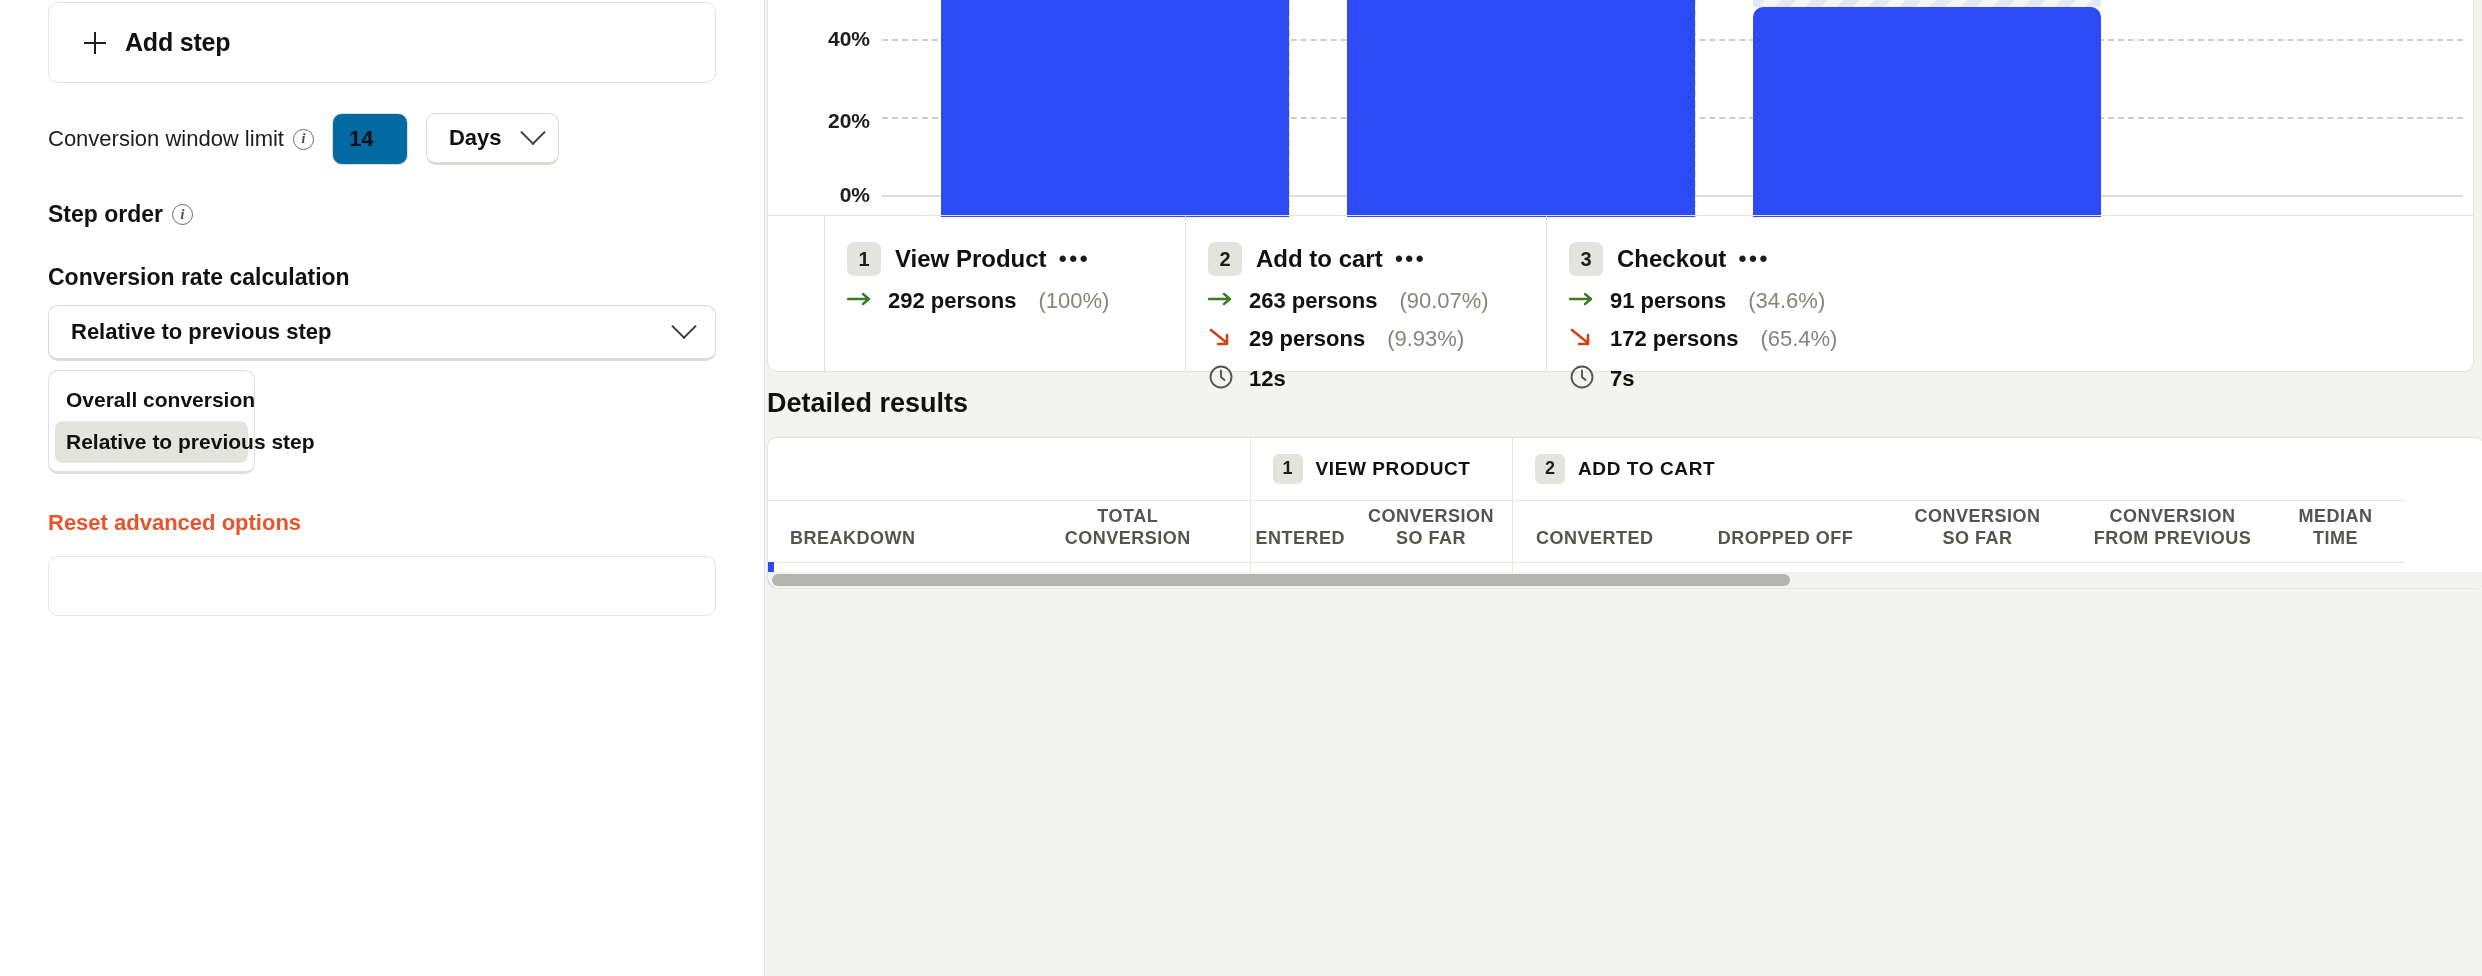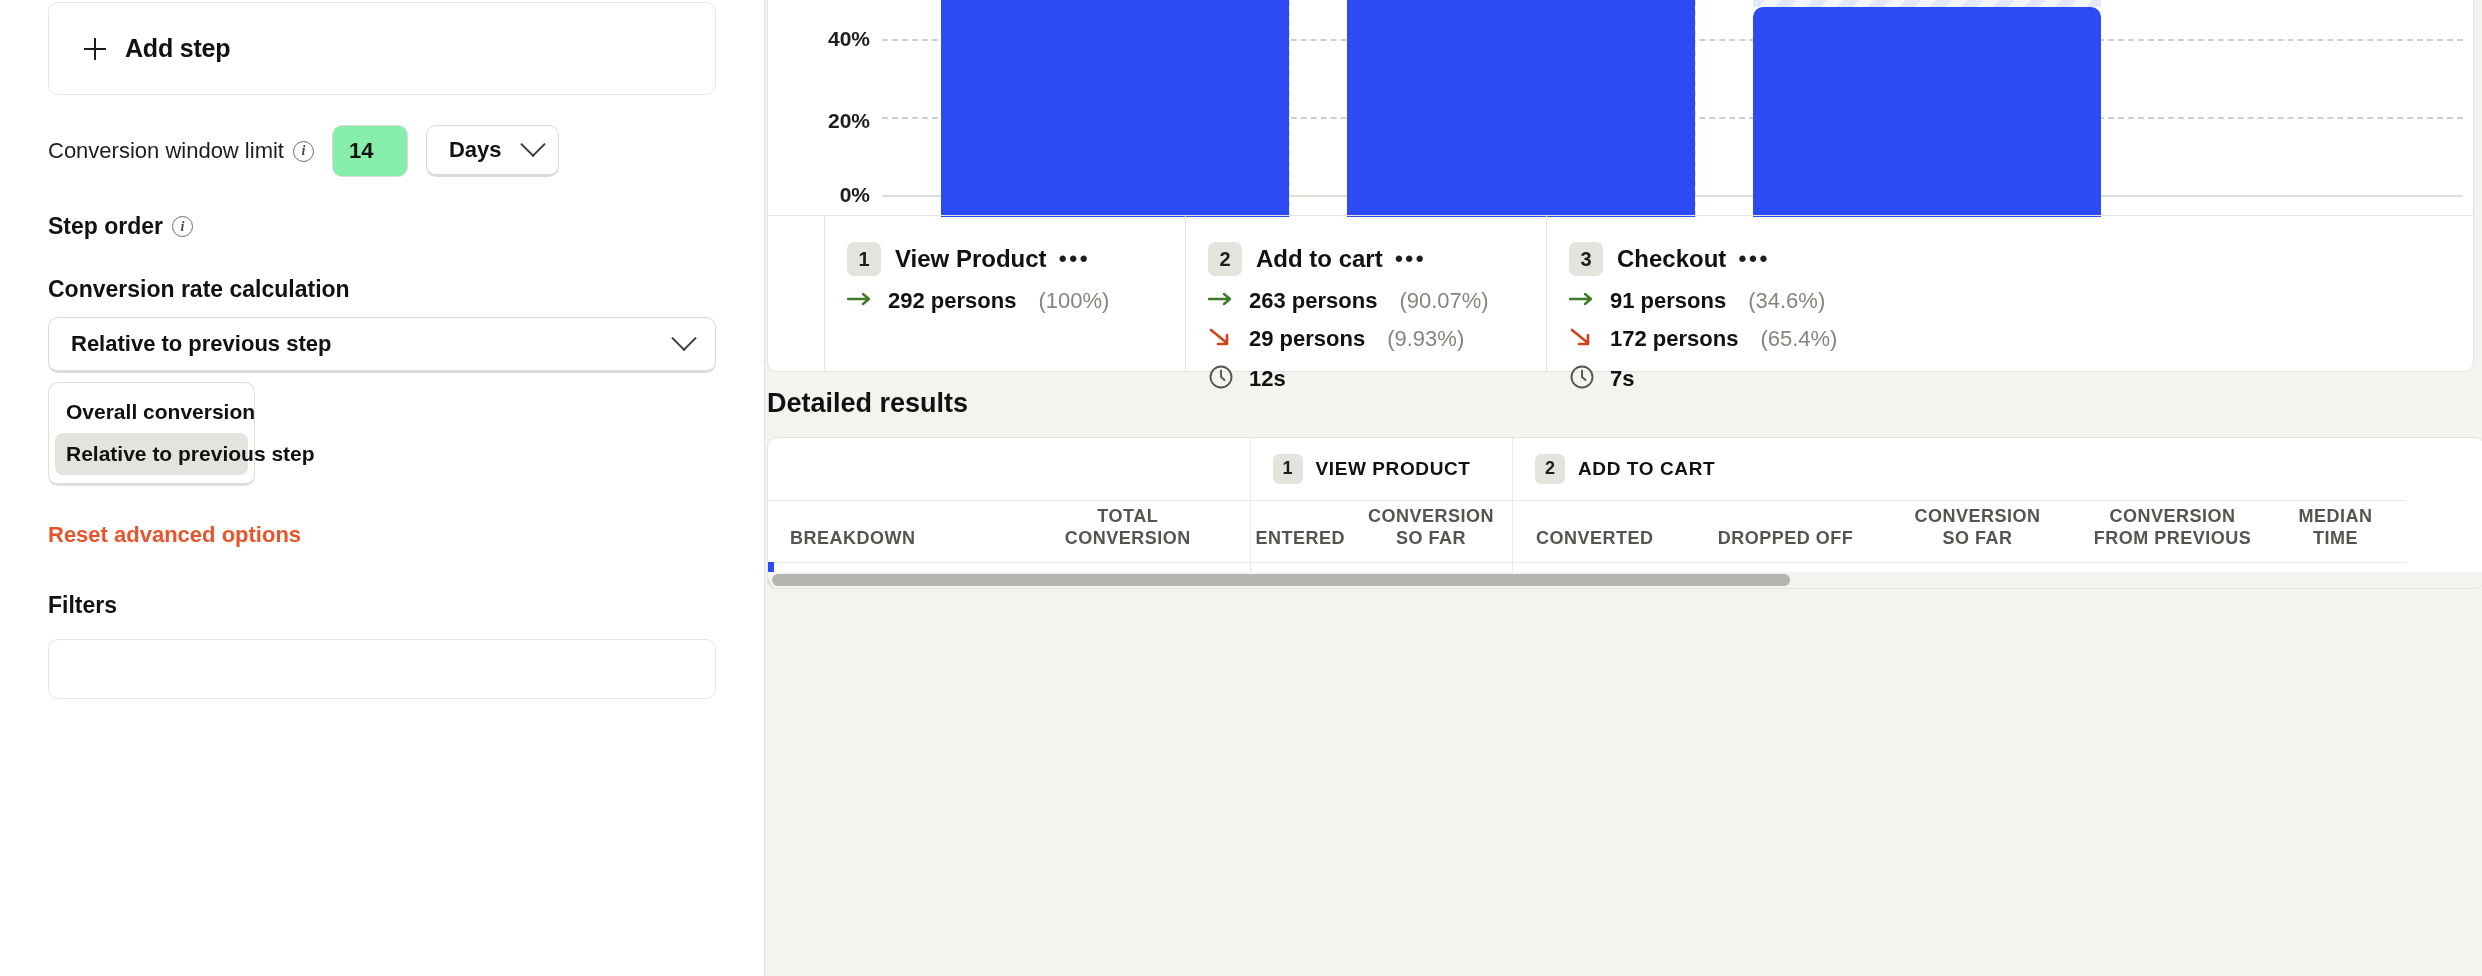--- a/index.html
+++ b/index.html
@@ -18,21 +18,21 @@
     width: 765px; height: 976px;
     background: #ffffff;
     border-right: 1px solid #e3e3e0;
     flex: 0 0 765px;
     overflow: hidden;
   }
   .left-inner { padding: 0 48px; position: relative; height: 100%; }
 
   .add-step-card {
     margin-top: 2px;
-    height: 93px;
+    height: 81px;
     border: 1px solid #e6e6e2;
     border-radius: 10px;
     display: flex;
     align-items: center;
     padding-left: 34px;
     background: #fff;
   }
   .plus-icon {
     width: 24px; height: 24px; position: relative; display: inline-block; margin-right: 18px;
   }
@@ -67,21 +67,21 @@
   .info-icon {
     display: inline-flex; align-items: center; justify-content: center;
     width: 21px; height: 21px; border: 1.6px solid #6b6b66; border-radius: 50%;
     font-size: 14px; color: #4a4a46; margin-left: 9px; font-style: italic; font-weight: 700;
     font-family: "Liberation Serif", serif;
     cursor: pointer;
   }
   .num-input {
     margin-left: 18px;
     width: 76px; height: 52px;
-    border: 1px solid #dcdcd6; border-radius: 10px; background: #86efac;
+    border: 1px solid #dcdcd6; border-radius: 10px; background: #0369a1;
     font-size: 22px; font-weight: 700; color: #111;
     padding-left: 16px;
     font-family: "Liberation Sans", sans-serif;
   }
   .unit-select { margin-left: 18px; }
 
   .section-head {
     display: flex; align-items: center;
     font-size: 23px; font-weight: 700; color: #111;
     margin-top: 36px;
@@ -296,21 +296,20 @@
         <div class="dd-item">
           <span>Overall conversion</span>
         </div>
         <div class="dd-item selected">
           <span>Relative to previous step</span>
         </div>
       </div>
 
       <div class="reset-link">Reset advanced options</div>
 
-      <div class="filters-head">Filters</div>
       <div class="filters-box"></div>
     </div>
   </div>
 
   <div class="right-panel">
 
     <div class="funnel-card">
 
       <div class="chart-area">
         <div class="y-axis">

